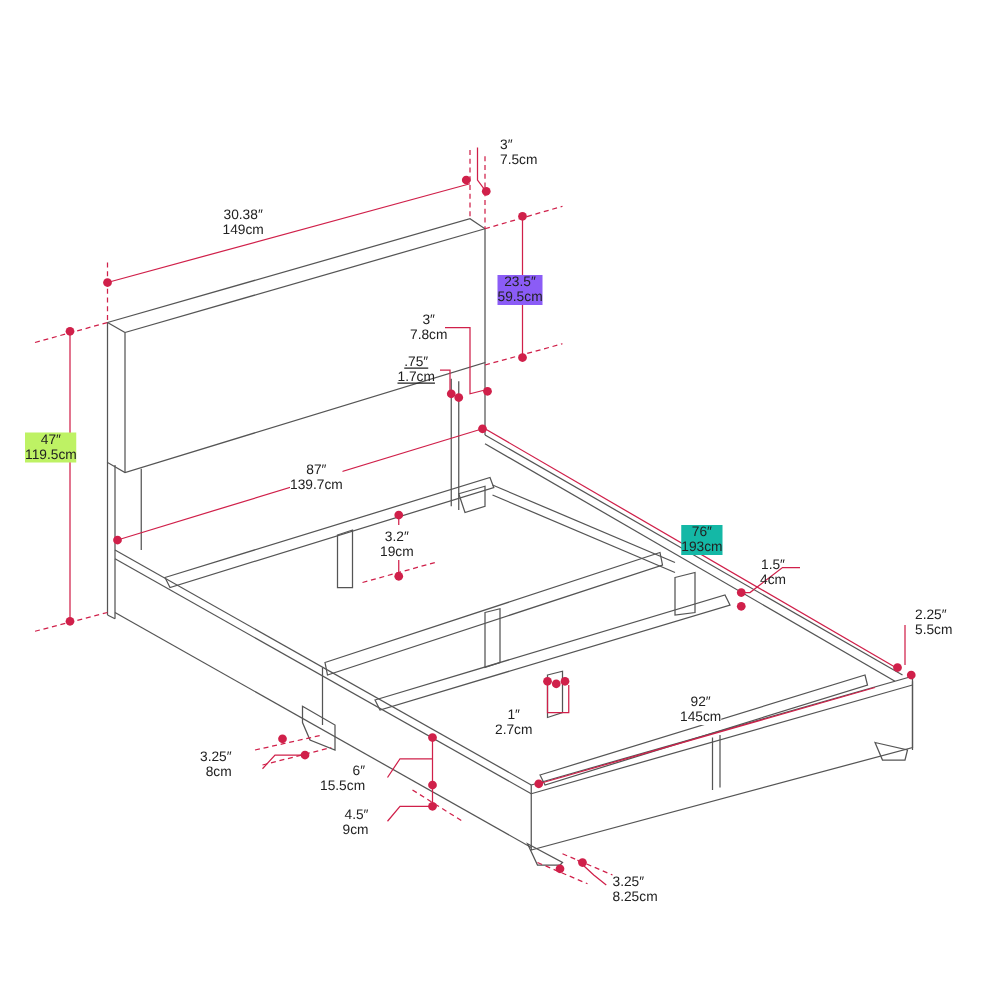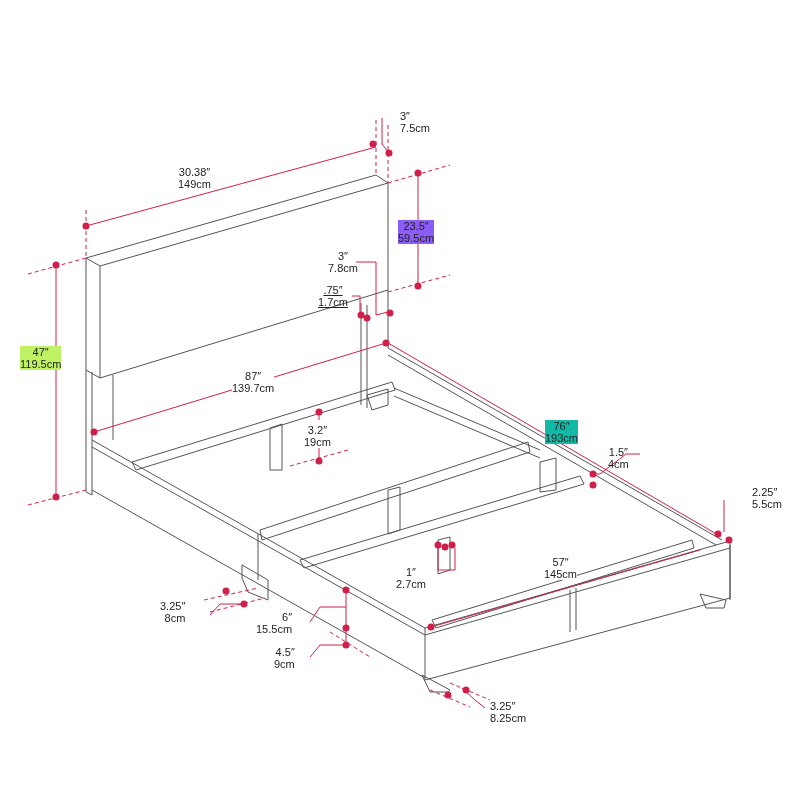--- a/index.html
+++ b/index.html
@@ -182,30 +182,30 @@
   <span>19cm</span>
 </div>
 <div class="lbl" style="left:545px;top:420px;background:#14b8a6;">
   <span>76″</span>
   <span>193cm</span>
 </div>
 <div class="lbl" style="left:608px;top:446px;text-align:center;">
   <span>1.5″</span>
   <span>4cm</span>
 </div>
-<div class="lbl" style="left:732px;top:486px;text-align:left;margin-left:20px;">
+<div class="lbl" style="left:732px;top:486px;text-align:left;">
   <span>2.25″</span>
   <span>5.5cm</span>
 </div>
 <div class="lbl" style="left:396px;top:566px;">
   <span>1″</span>
   <span>2.7cm</span>
 </div>
 <div class="lbl" style="left:544px;top:556px;background:#fff;">
-  <span>57″</span>
+  <span>92″</span>
   <span>145cm</span>
 </div>
 <div class="lbl" style="left:160px;top:600px;text-align:right;">
   <span>3.25″</span>
   <span>8cm</span>
 </div>
 <div class="lbl" style="left:256px;top:611px;text-align:right;">
   <span>6″</span>
   <span>15.5cm</span>
 </div>

